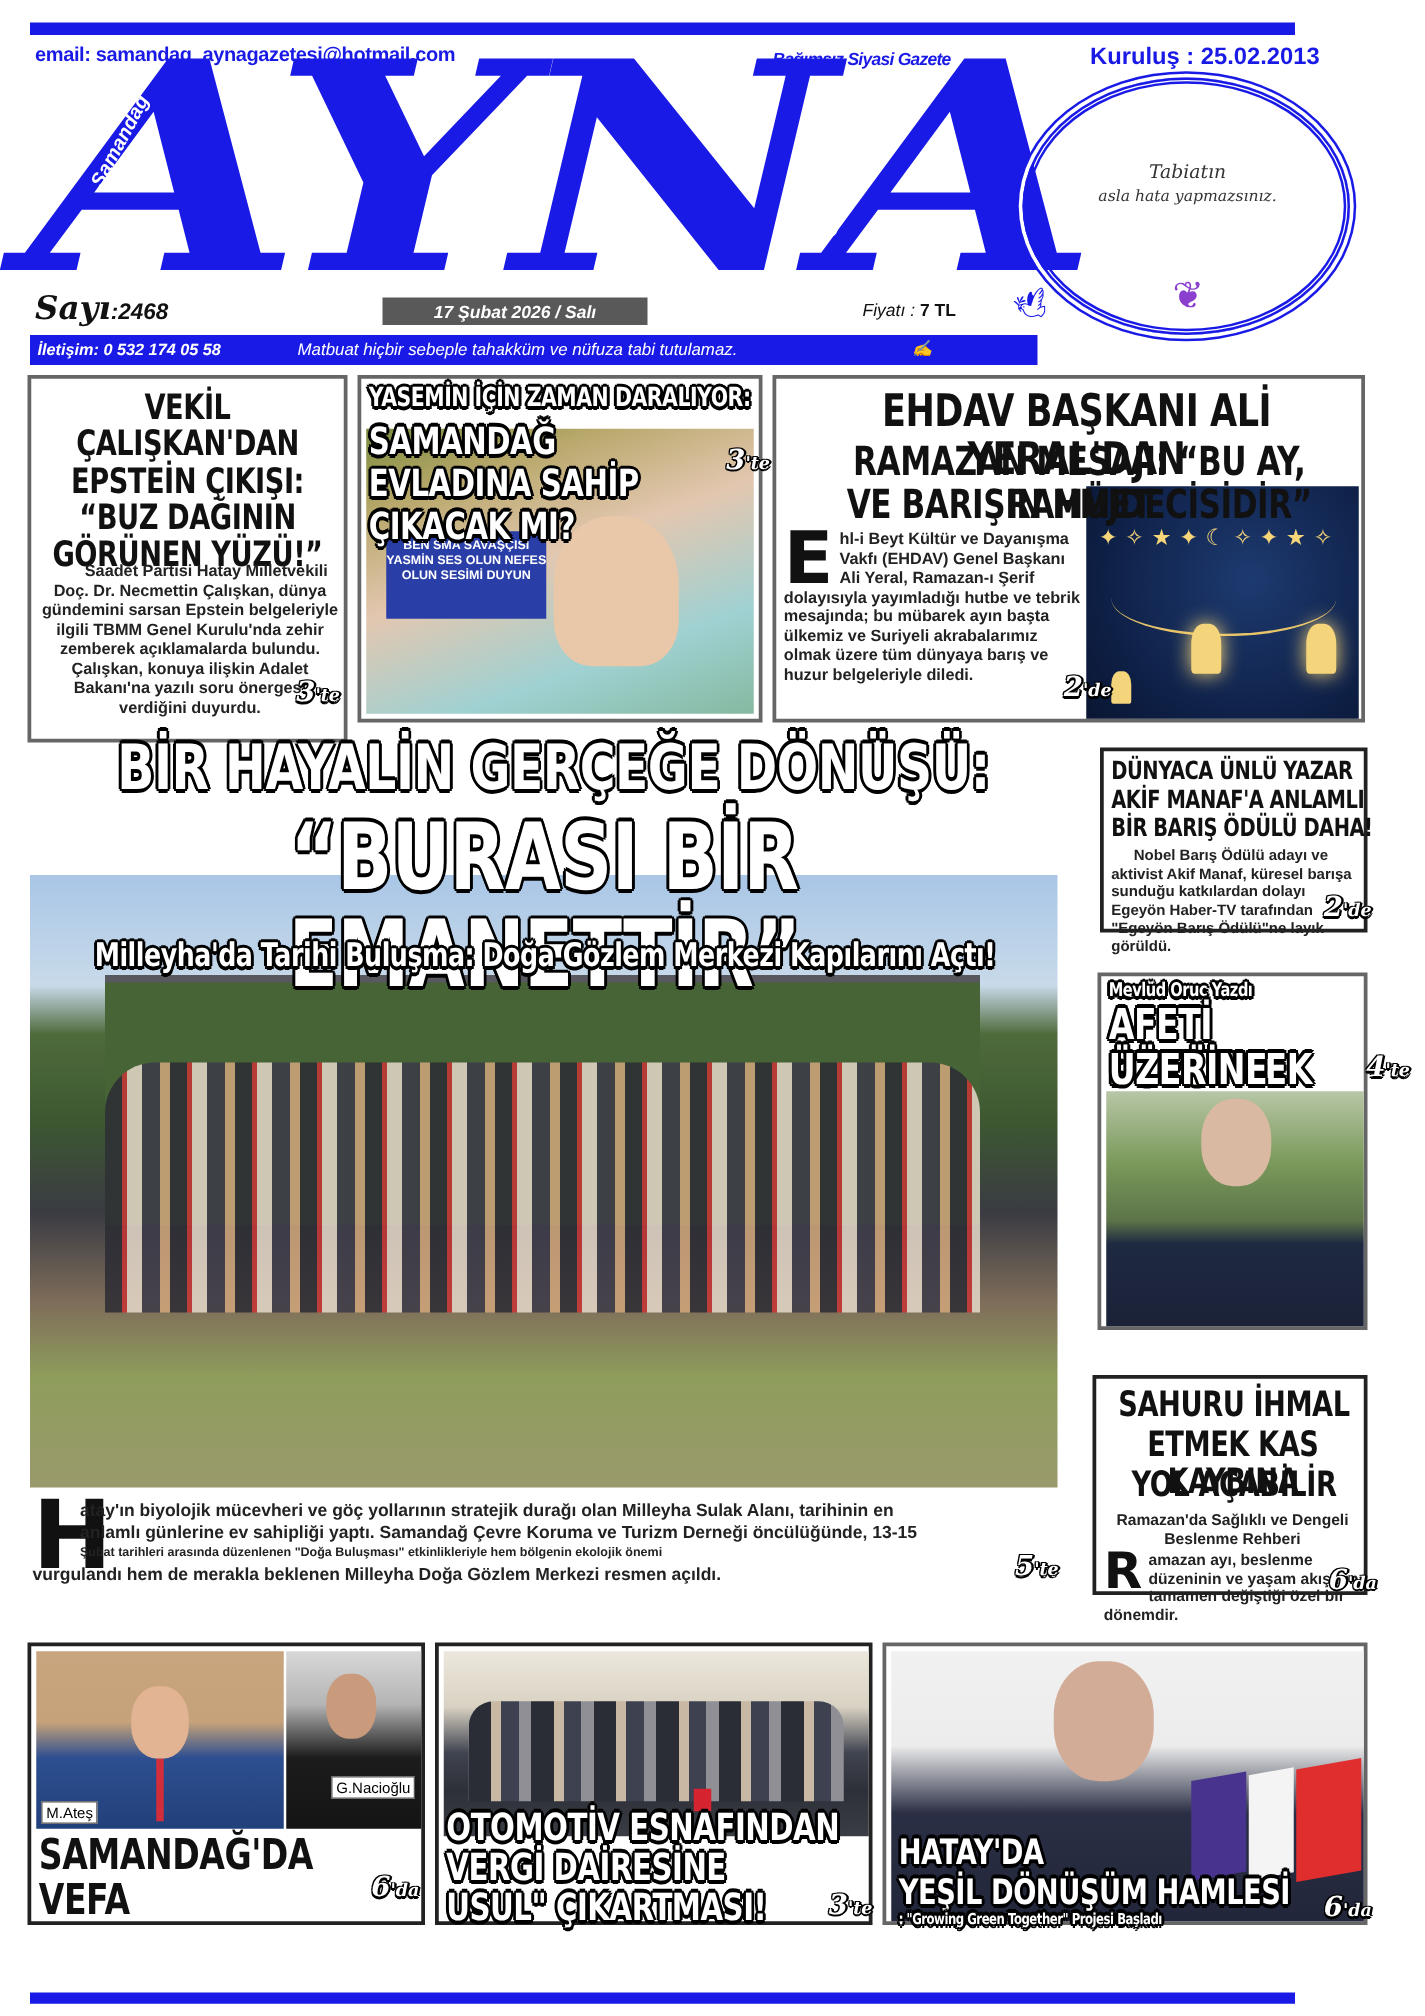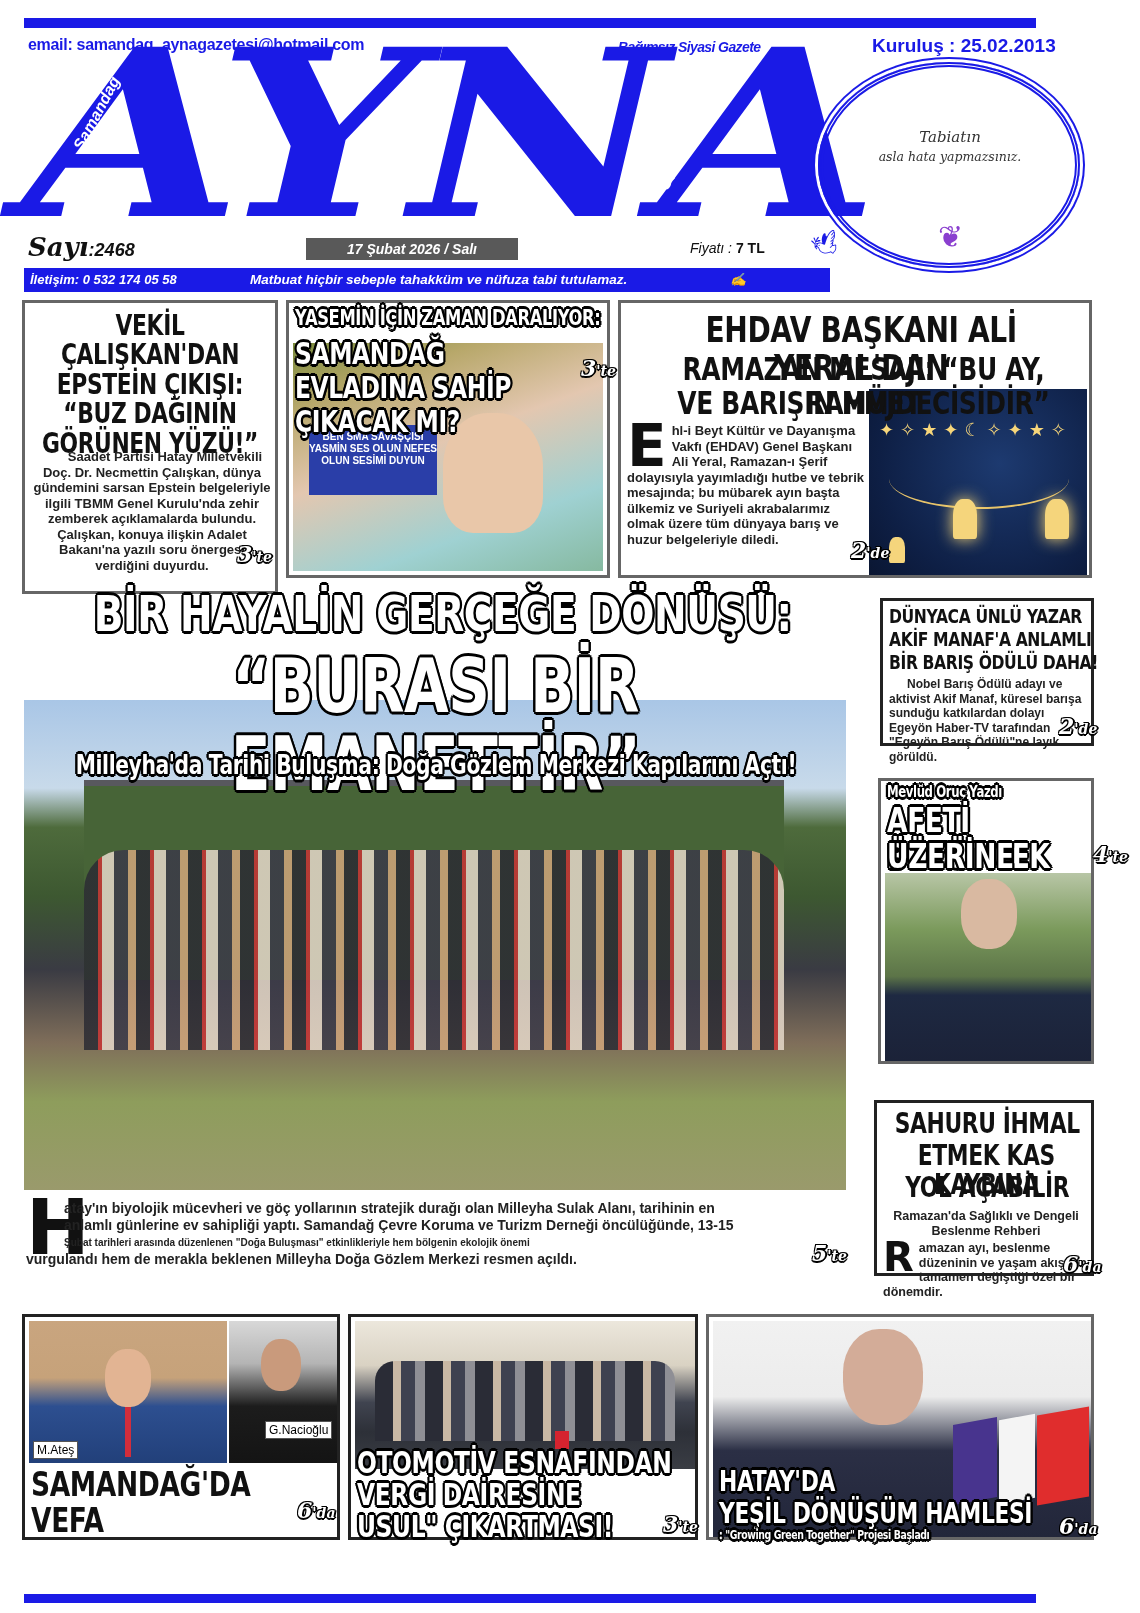--- a/index.html
+++ b/index.html
@@ -16,21 +16,21 @@
   .logo { left: 22px; top: 40px; width: 790px; height: 190px; font-family: "DejaVu Serif", serif; font-weight: bold; font-style: italic; font-size: 232px; line-height: 190px; color: #1a1ae6; letter-spacing: -8px; transform: scaleX(1.22); transform-origin: left center; white-space: nowrap; }
   .logo-sub1 { left: 70px; top: 145px; font-size: 16px; font-style: italic; color: #fff; transform: rotate(-62deg); transform-origin: left top; font-weight: bold; white-space: nowrap; }
   .logo-sub2 { left: 655px; top: 185px; font-size: 16px; font-style: italic; color: #fff; transform: rotate(-62deg); transform-origin: left top; font-weight: bold; white-space: nowrap; }
   .issue { left: 28px; top: 232px; font-size: 18px; font-style: italic; font-weight: bold; color: #111; }
   .issue .script { font-family: "DejaVu Serif", serif; font-size: 26px; }
   .date-bar { left: 306px; top: 238px; width: 212px; height: 22px; background: #595959; color: #fff; font-size: 14px; font-weight: bold; font-style: italic; text-align: center; line-height: 22px; }
   .price { left: 690px; top: 240px; font-size: 14px; font-style: italic; color: #111; }
   .price b { font-style: normal; font-weight: bold; }
   .contact-bar { left: 24px; top: 268px; width: 806px; height: 24px; background: #1a1ae6; color: #fff; font-style: italic; font-size: 13px; line-height: 24px; }
   .contact-bar .phone { position: absolute; left: 6px; font-weight: bold; }
-  .contact-bar .motto { position: absolute; left: 226px; font-weight: bold; font-size: 13.5px; }
+  .contact-bar .motto { position: absolute; left: 214px; font-weight: normal; font-size: 13.5px; }
 
   .quote-oval { left: 818px; top: 62px; width: 262px; height: 206px; border: 5px double #1a1ae6; border-radius: 50%; box-shadow: 0 0 0 3px #fff, 0 0 0 5px #1a1ae6; }
   .quote-text { left: 850px; top: 128px; width: 200px; text-align: center; font-family: "DejaVu Serif", serif; font-style: italic; font-size: 13.5px; color: #333; line-height: 19px; }
   .butterfly { left: 938px; top: 222px; font-size: 30px; color: #8a3fcf; line-height: 30px; }
   .bird { left: 812px; top: 232px; font-size: 22px; color: #1a1ae6; transform: rotate(-20deg); }
 
   
   .box { border: 3px solid #666; background: #fff; }
   .box.dark { border-color: #222; }
   .hl { font-family: "DejaVu Sans", sans-serif; font-weight: bold; line-height: 1.05; letter-spacing: -0.5px; transform-origin: left top; }

